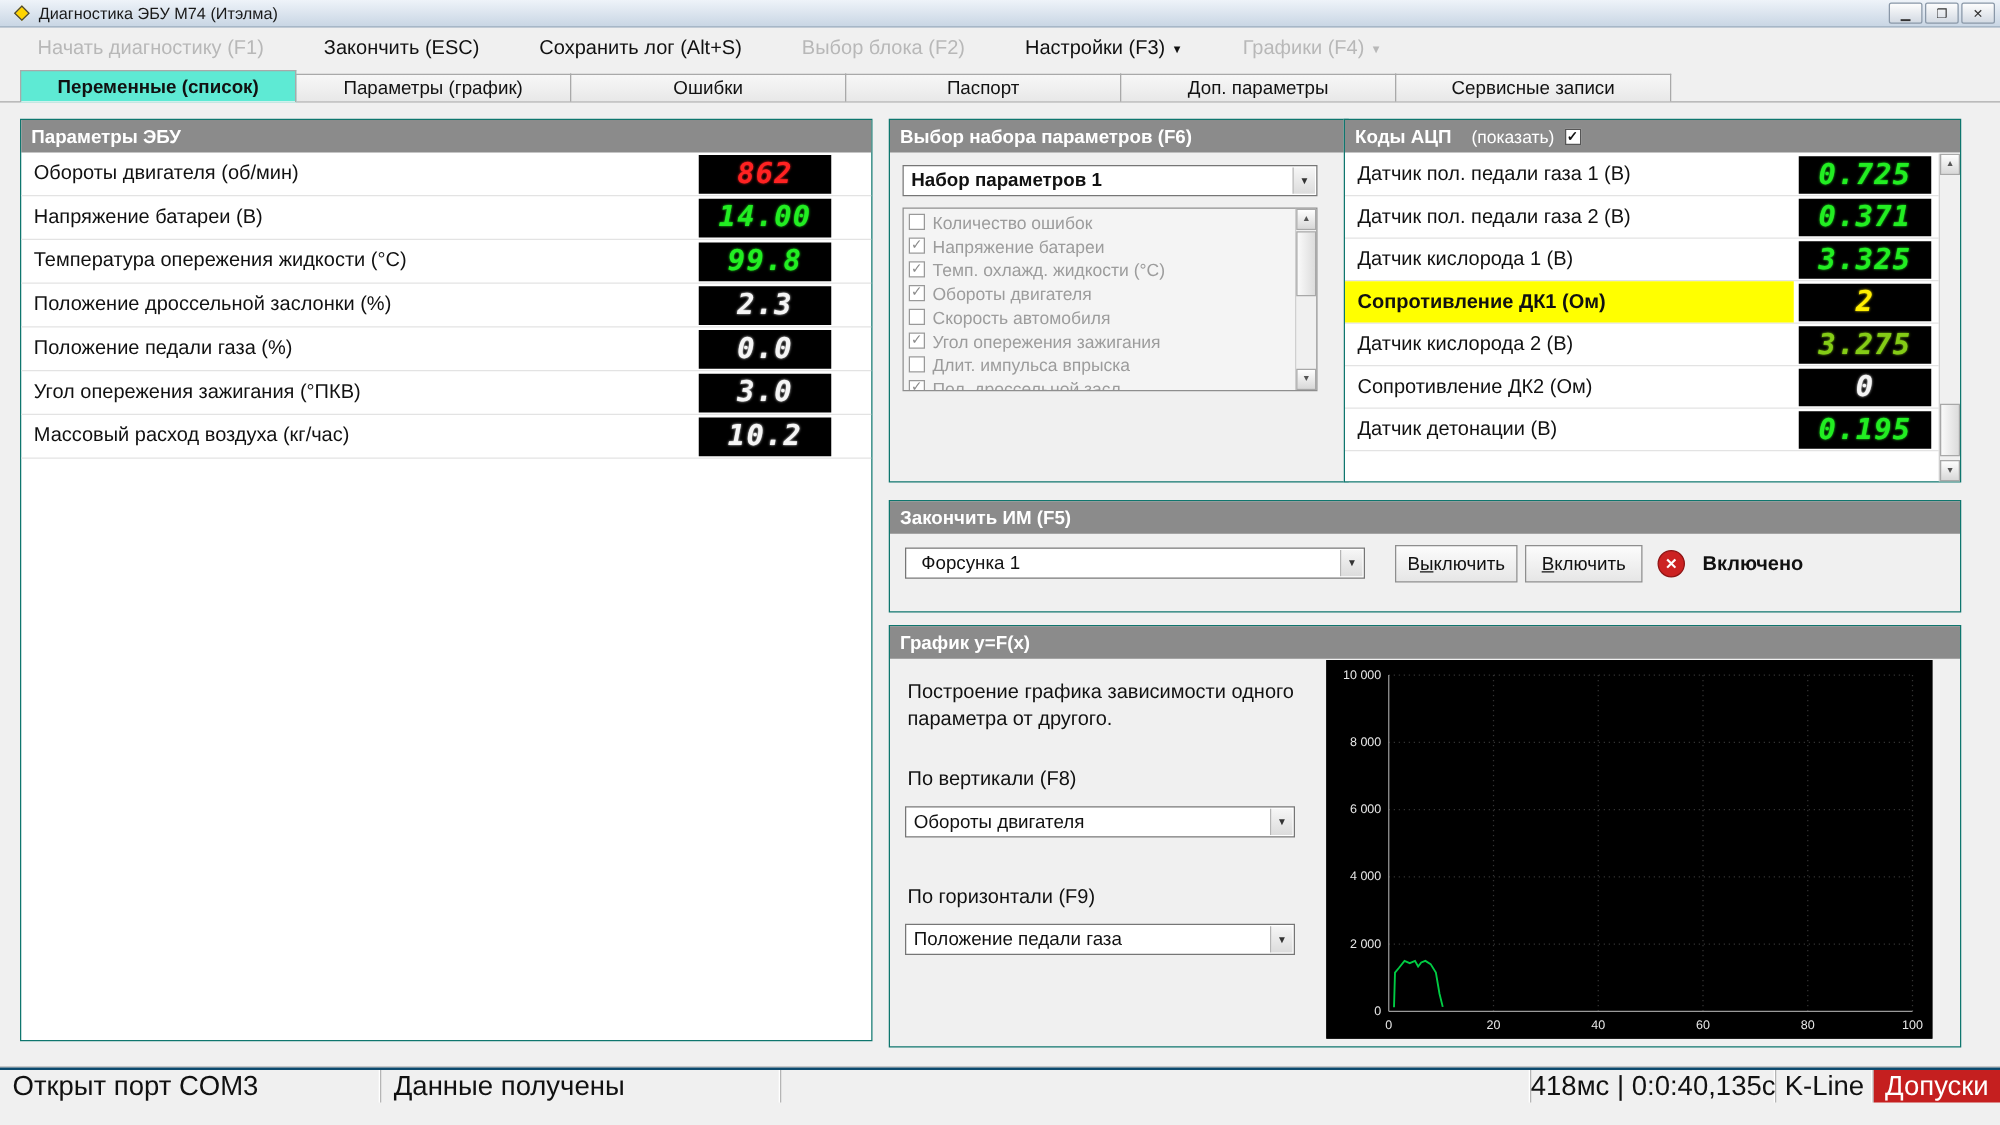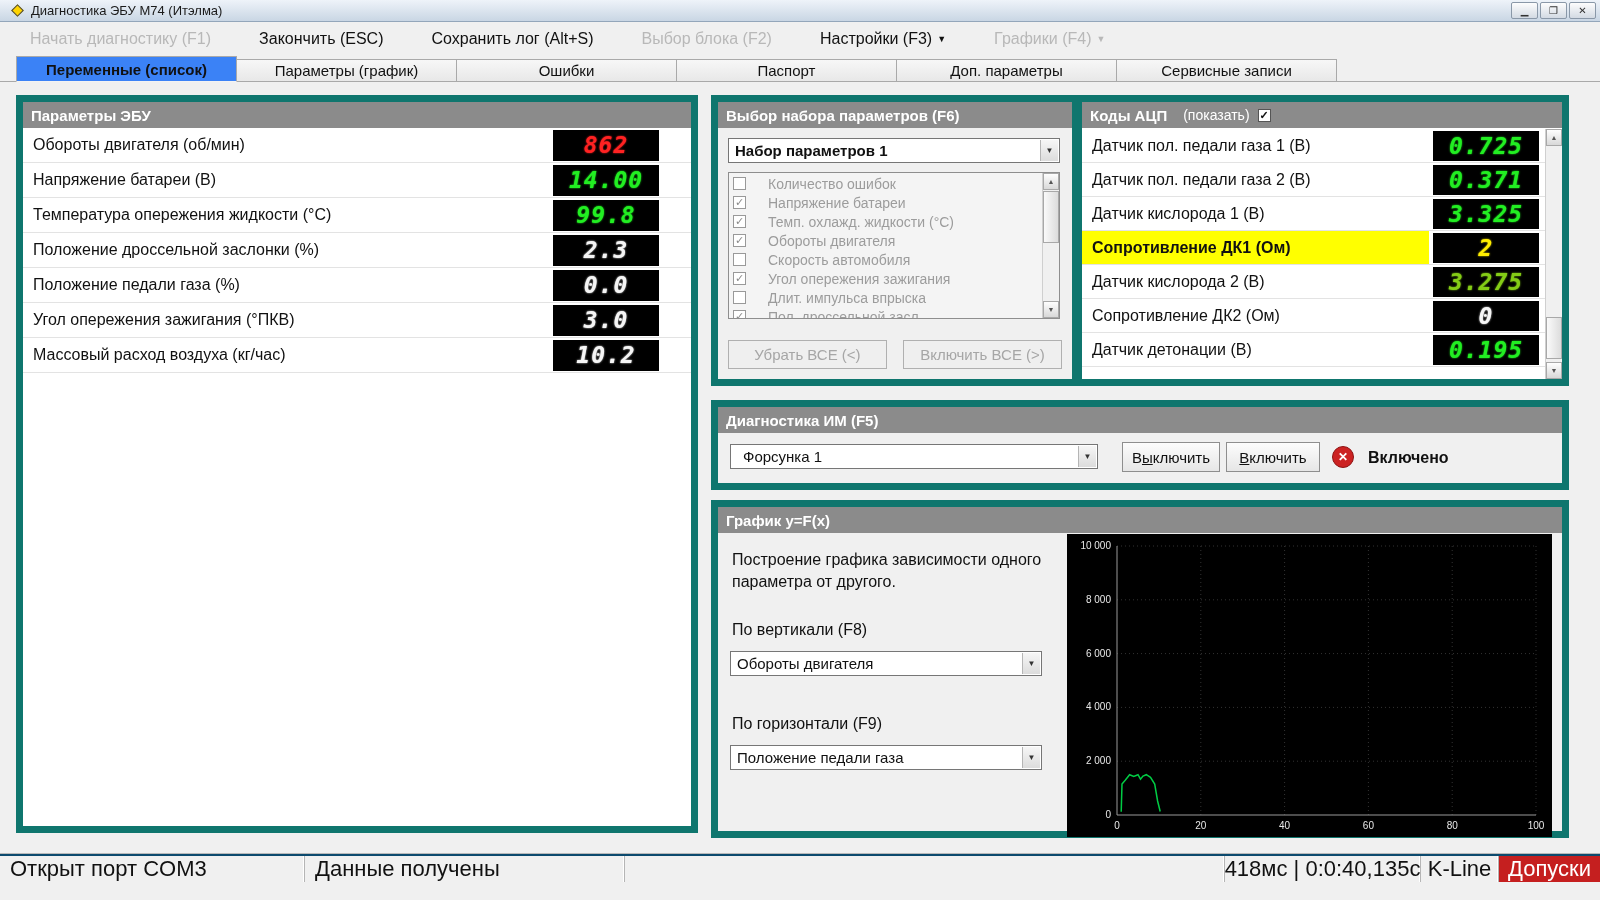--- a/index.html
+++ b/index.html
@@ -26,25 +26,25 @@
   .menu-item.dis { color:#b8b8b8; }
   .menu-item .arrow { font-size:9px; display:none; color:inherit; }
   .menu-item.has-dd .arrow { display:inline-block; }
 
   
   .tabs { position:absolute; left:0; top:56px; width:1600px; height:26px;
     display:flex; align-items:flex-end; padding-left:16px; border-bottom:1px solid #a9a9a9; }
   .tab { width:221px; height:22px; line-height:22px; text-align:center; font-size:15px;
     background:linear-gradient(#f7f7f7,#e8e8e8); border:1px solid #a9a9a9; border-bottom:none;
     margin-right:-1px; white-space:nowrap; overflow:hidden; }
-  .tab.active { height:26px; line-height:26px; font-weight:bold; background:#3b82f6;
+  .tab.active { height:26px; line-height:26px; font-weight:bold; background:#5eead4;
     margin-bottom:-1px; z-index:2; border-bottom:1px solid #f3f3f3; }
 
   
-  .panel { position:absolute; border:7px solid #0f766e; background:#f0f0f0; }
+  .panel { position:absolute; border:1px solid #0f766e; background:#f0f0f0; }
   .panel-header { height:26px; background:#8b8b8b; color:#fff; font-weight:bold;
     font-size:15px; display:flex; align-items:center; padding:0 8px; }
 
   
   .panel-ecu { left:16px; top:95px; width:682px; height:738px; background:#fff; }
   .prow { display:flex; align-items:center; height:35px; border-bottom:1px solid #e3e3e3; padding-left:10px; }
   .prow-label { flex:1; font-size:16px; }
   .lcd { width:106px; height:31px; background:#000; display:flex; align-items:center;
     justify-content:center; margin-right:32px; flex:none; }
   .lcd span, .adc-lcd span { font-family:"DejaVu Sans Mono",monospace; font-style:italic;
@@ -54,21 +54,21 @@
   .panel-select { left:711px; top:95px; width:368px; height:291px; }
   .combo { height:25px; background:#fff; border:1px solid #767676; display:flex;
     align-items:center; position:relative; padding-left:6px; font-size:15px; white-space:nowrap; }
   .combo .combo-arrow { position:absolute; right:1px; top:1px; bottom:1px; width:18px;
     background:linear-gradient(#f6f6f6,#dcdcdc); border-left:1px solid #b5b5b5;
     display:flex; align-items:center; justify-content:center; font-size:8px; color:#333; }
   .select-combo { position:absolute; left:10px; top:36px; width:332px; font-weight:bold; }
   .listbox { position:absolute; left:10px; top:70px; width:332px; height:147px;
     background:#f4f4f4; border:1px solid #8e8e8e; overflow:hidden; }
   .lb-inner { position:absolute; left:0; top:1px; right:17px; }
-  .lb-row { display:flex; align-items:center; height:19px; padding-left:4px; gap:22px; }
+  .lb-row { display:flex; align-items:center; height:19px; padding-left:4px; gap:6px; }
   .lb-label { font-size:14px; color:#9c9c9c; white-space:nowrap; }
   .cb { width:13px; height:13px; border:1px solid #999; background:#fff; flex:none;
     display:flex; align-items:center; justify-content:center; font-size:11px; color:#8a8a8a; }
   .cb .tick { visibility:hidden; line-height:1; }
   .cb.checked .tick { visibility:visible; }
   .vscroll { position:absolute; right:0; top:0; bottom:0; width:17px; background:#f0f0f0; border-left:1px solid #cfcfcf; }
   .sb-btn { height:17px; border:1px solid #a8a8a8; background:linear-gradient(#fefefe,#d8d8d8);
     font-size:7px; color:#555; display:flex; align-items:center; justify-content:center; }
   .sb-btn.bottom { position:absolute; bottom:0; left:0; right:0; }
   .sb-thumb { position:absolute; left:0; right:0; border:1px solid #a8a8a8;
@@ -325,24 +325,20 @@
           </span>
           <span class="lb-label">Пол. дроссельной засл.</span>
         </div>
       </div>
     <div class="vscroll">
       <div class="sb-btn">▲</div>
       <div class="sb-thumb" style="top:18px; height:52px;"></div>
       <div class="sb-btn bottom">▼</div>
     </div>
   </div>
-  <div class="select-buttons">
-    <div class="btn dis">Убрать ВСЕ (&lt;)</div>
-    <div class="btn dis">Включить ВСЕ (&gt;)</div>
-  </div>
 </div>
 
 <div class="panel panel-adc">
   <div class="panel-header">
     <span>Коды АЦП</span>
     <span class="sub">(показать)</span>
     <span class="hdr-cb">
       <span>✓</span>
     </span>
   </div>
@@ -399,21 +395,21 @@
     </div>
   <div class="adc-scroll vscroll">
     <div class="sb-btn">▲</div>
     <div class="sb-thumb" style="bottom:20px; height:42px;"></div>
     <div class="sb-btn bottom">▼</div>
   </div>
 </div>
 
 <div class="panel panel-im">
   <div class="panel-header">
-    <span>Диагностика ИМ (F5)</span>
+    <span>Закончить ИМ (F5)</span>
   </div>
   <div class="combo im-combo">
     <span>Форсунка 1</span>
     <span class="combo-arrow">▼</span>
   </div>
   <div class="im-btn im-off">
     <span>В</span>
       <u>ы</u>
       <span>ключить</span>
   </div>

